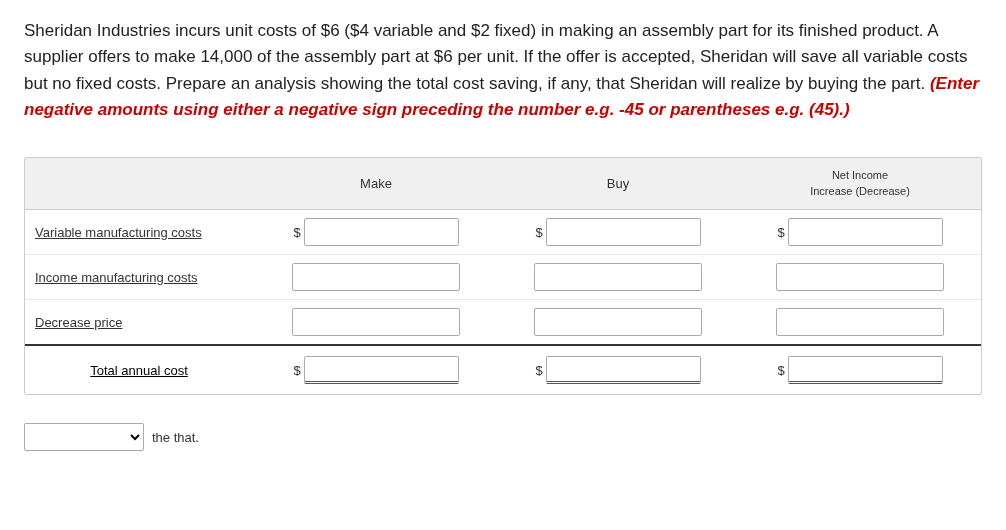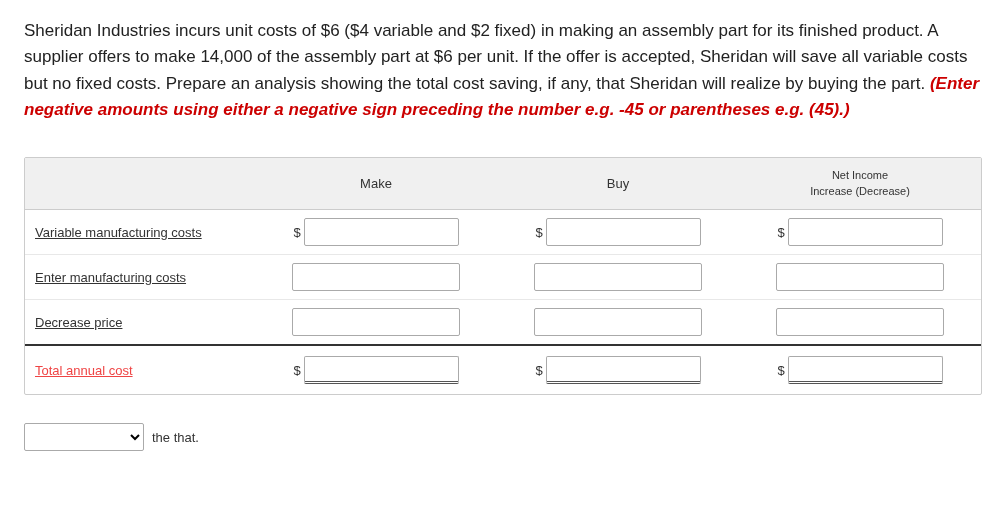--- a/index.html
+++ b/index.html
@@ -99,21 +99,22 @@
     }
     .total-row {
       border-top: 2px solid #333 !important;
     }
     .total-row td {
       padding-top: 10px;
       padding-bottom: 10px;
     }
     .total-row .label-cell {
       padding-left: 10px;
-      color: #ef4444;
+      color: #000000;
+      text-align: center;
     }
     .decision-row {
       display: flex;
       align-items: center;
       gap: 8px;
       margin-top: 6px;
       font-size: 13px;
       color: #333;
       padding: 6px 0;
     }
@@ -177,21 +178,21 @@
           </td>
           <td class="input-cell">
             <div class="input-wrapper">
               <span class="dollar-sign">$</span>
               <input type="text" value="" style="">
             </div>
           </td>
         </tr>
 
         <tr>
-          <td class="label-cell fixed-label">Enter manufacturing costs</td>
+          <td class="label-cell fixed-label">Income manufacturing costs</td>
           <td class="input-cell no-dollar">
             <input type="text" value="" style="">
           </td>
           <td class="input-cell no-dollar">
             <input type="text" value="" style="">
           </td>
           <td class="input-cell no-dollar">
             <input type="text" value="" style="">
           </td>
         </tr>

